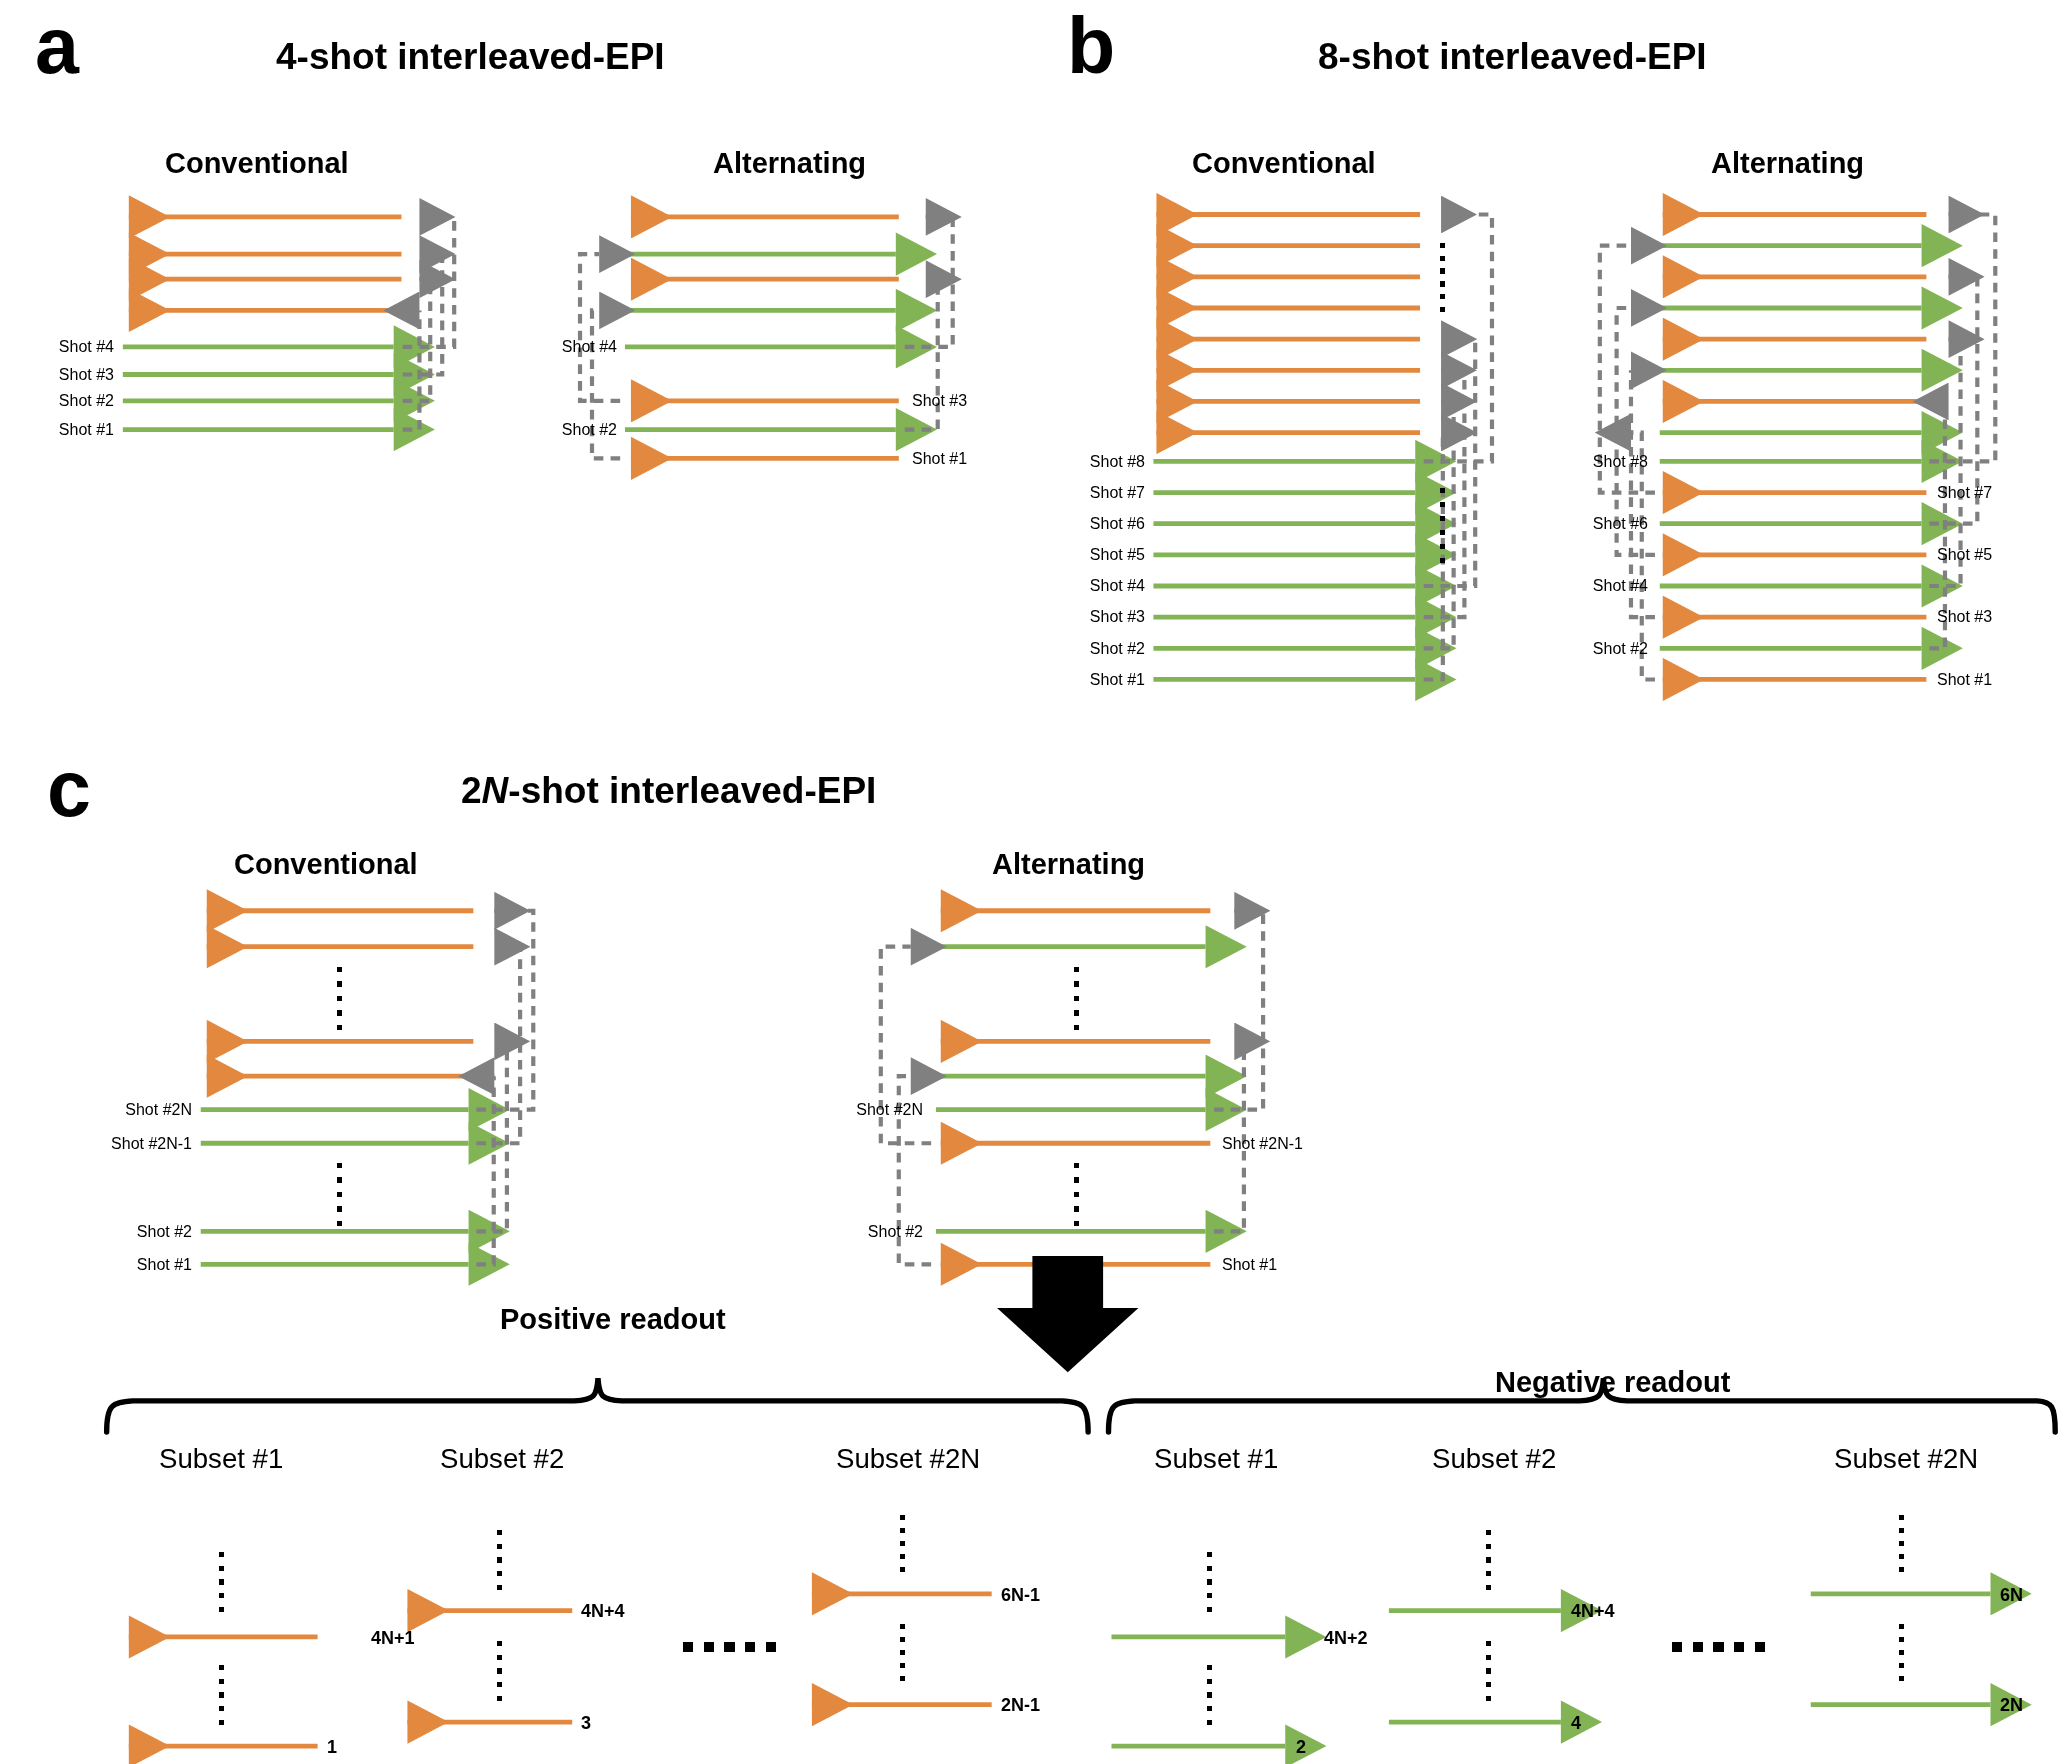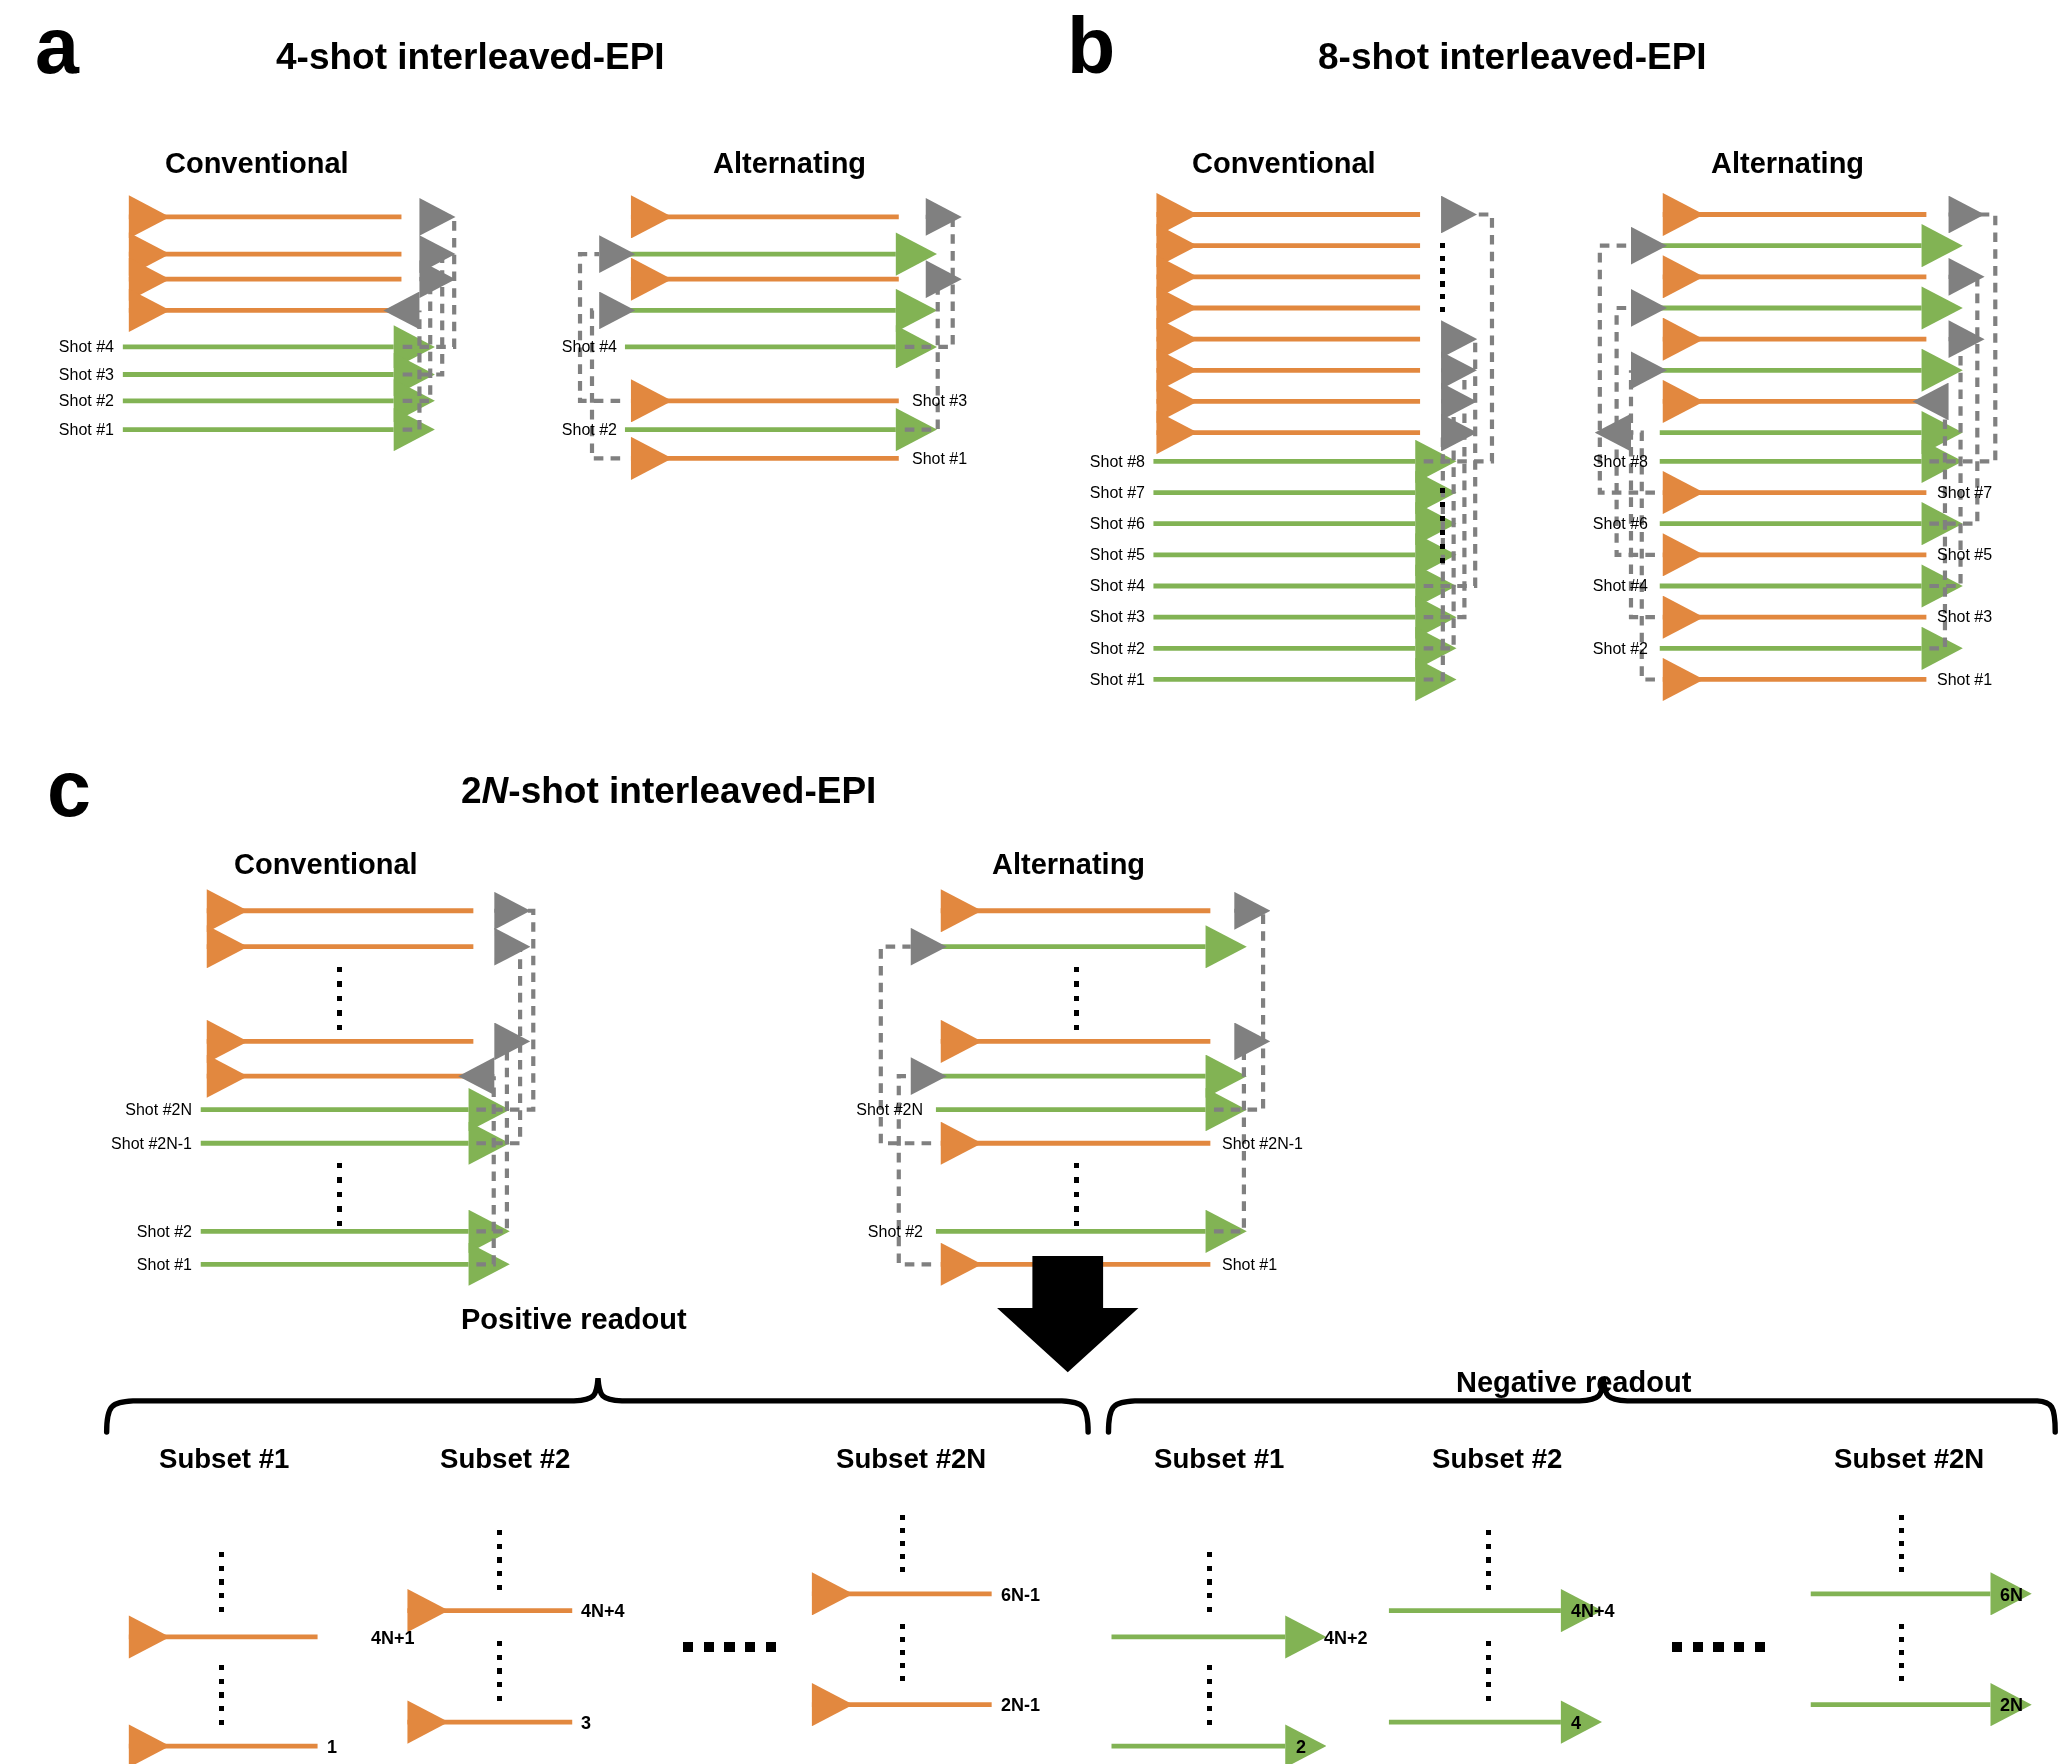--- a/index.html
+++ b/index.html
@@ -7,22 +7,22 @@
        font-family:"Liberation Sans", sans-serif;color:#000;overflow:hidden;}
   .panel-letter{position:absolute;font-weight:bold;font-size:79px;line-height:1;
                 font-family:"Liberation Sans", sans-serif;}
   .panel-title{position:absolute;font-weight:bold;font-size:37px;text-align:center;
                white-space:nowrap;}
   .col-title{position:absolute;font-weight:bold;font-size:29px;text-align:center;
              white-space:nowrap;}
   .row-label{position:absolute;font-weight:normal;font-size:16px;white-space:nowrap;
              line-height:1;}
   .row-label.r{text-align:right;}
-  .subset-title{position:absolute;font-weight:bold;font-size:27.6px;white-space:nowrap;}
-  .readout-title{position:absolute;font-weight:bold;font-size:29px;white-space:nowrap;}
+  .subset-title{position:absolute;font-weight:normal;font-size:27.6px;white-space:nowrap;}
+  .readout-title{position:absolute;font-weight:bold;font-size:29px;white-space:nowrap;margin-left:39px;}
   .num-label{position:absolute;font-weight:bold;font-size:18px;white-space:nowrap;line-height:1;}
   svg{position:absolute;top:0;left:0;overflow:visible;}
   .vdots{position:absolute;display:flex;flex-direction:column;justify-content:space-between;
          align-items:center;}
   .vdots i{display:block;width:5.4px;height:5.4px;background:#000;}
   .hdots{position:absolute;display:flex;flex-direction:row;justify-content:space-between;
          align-items:center;}
   .hdots i{display:block;width:10.2px;height:10.2px;background:#000;}
 </style>
 </head>

